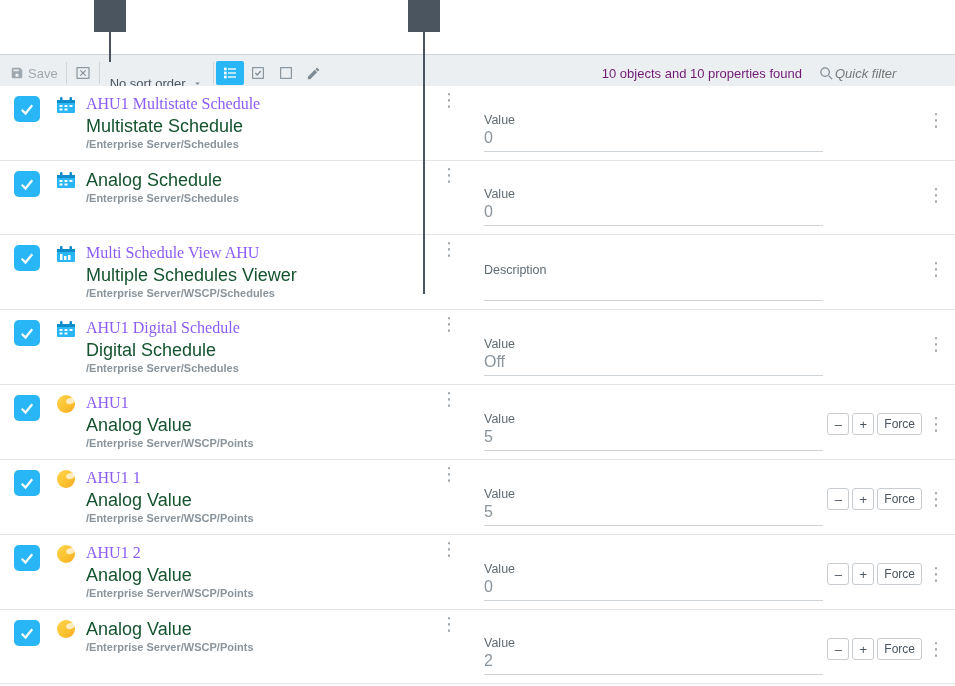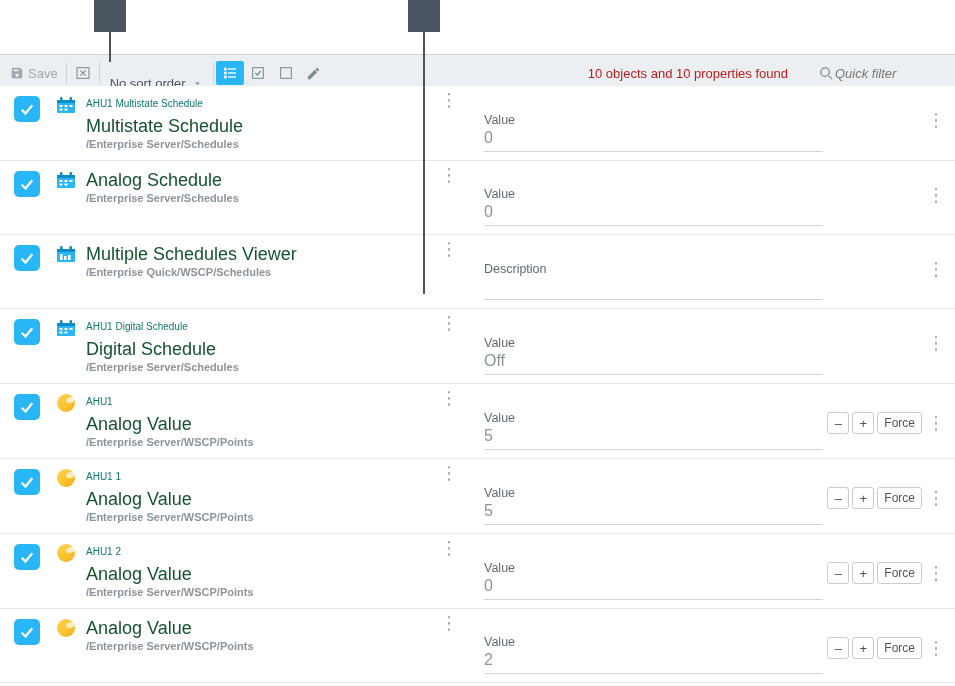--- a/index.html
+++ b/index.html
@@ -8,38 +8,38 @@
 .marker { position: absolute; width: 32px; height: 32px; background: #4a5560; z-index: 10; }
 .marker-line { position: absolute; width: 2px; background: #4a5560; z-index: 5; }
 
 .toolbar { display: flex; align-items: center; height: 38px; background: #eceff1; border-top: 1px solid #d0d4d8; border-bottom: 1px solid #d0d4d8; padding: 0 4px; gap: 0; position: absolute; top: 54px; left: 0; right: 0; }
 .tb-btn { display: inline-flex; align-items: center; justify-content: center; height: 24px; min-width: 24px; padding: 0 6px; border: none; background: transparent; color: #7d8b95; cursor: pointer; border-radius: 2px; }
 .tb-btn.save { color: #a0a8af; gap: 4px; font-size: 13px; }
 .tb-divider { width: 1px; height: 22px; background: #cfd4d8; margin: 0 2px; }
 .sort-select { display: inline-flex; align-items: center; gap: 6px; color: #4a5560; font-size: 13px; padding: 0 8px; cursor: pointer; margin-top: 20px; }
 .tb-btn.active { background: #29b6f6; color: #fff; }
 .tb-spacer { flex: 1; }
-.status-text { color: #b91c1c; font-size: 13px; margin-right: 24px; }
+.status-text { color: #701a75; font-size: 13px; margin-right: 10px; }
 .search-wrap { display: inline-flex; align-items: center; gap: 0; padding: 0 6px; }
 .search-input { border: none; background: transparent; font-style: italic; color: #888; font-size: 13px; width: 110px; outline: none; }
 
 .content { position: absolute; top: 86px; left: 0; right: 0; bottom: 0; overflow-y: scroll; background: #fff; }
 .row { display: flex; border-bottom: 1px solid #e3e6e8; min-height: 74px; }
 .check-cell { width: 54px; display: flex; align-items: flex-start; justify-content: center; padding-top: 10px; }
 .checkbox { width: 26px; height: 26px; border-radius: 5px; background: #29b6f6; display: flex; align-items: center; justify-content: center; cursor: pointer; }
 .checkbox svg { width: 18px; height: 18px; stroke: #fff; stroke-width: 3; fill: none; }
 
 .left-cell { width: 410px; padding: 8px 8px 10px 0; display: flex; align-items: flex-start; gap: 8px; position: relative; }
 .icon-wrap { width: 24px; display: flex; justify-content: center; padding-top: 2px; }
 .cal-icon { width: 20px; height: 18px; display: block; }
 .ball-icon { width: 18px; height: 18px; border-radius: 50%; background: linear-gradient(135deg, #ffd54f 0%, #fbc02d 60%, #f9a825 100%); position: relative; }
 .ball-icon::after { content: ""; position: absolute; top: 3px; left: 9px; width: 9px; height: 6px; border-radius: 50%; background: rgba(255,255,255,0.7); transform: rotate(-20deg); }
 
 .names { display:flex; flex-direction:column; gap:1px; }
-.obj-name { color: #0f766e; font-size: 10px; line-height: 20px; }
+.obj-name { color: #8b5cf6; font-size: 16px; line-height: 20px; font-family: Liberation Serif, serif; }
 .obj-type { color: #14532d; font-size: 18px; margin-top: 1px; }
 .obj-path { color: #8a949c; font-size: 11px; margin-top: 0; font-weight: bold; }
 
 .left-dots { position: absolute; top: 8px; right: 6px; color: #9aa3ab; cursor: pointer; font-size: 18px; line-height: 12px; letter-spacing: 0; }
 
 .right-cell { flex: 1; padding: 8px 12px 8px 20px; display: flex; flex-direction: column; justify-content: flex-end; position: relative; }
 .prop-label { color: #5f6b73; font-size: 12.5px; margin-bottom: 2px; }
 .prop-value { color: #8a949c; font-size: 16px; padding-bottom: 4px; border-bottom: 1px solid #cfd4d8; margin-right: 120px; min-height: 22px; }
 
 .actions { position: absolute; right: 8px; top: 28px; display: flex; align-items: center; gap: 3px; }
@@ -187,22 +187,23 @@
           </svg>
         </div>
       </div>
       <div class="left-cell">
         <div class="icon-wrap">
           <svg class="cal-icon" viewBox="0 0 20 18">
             <use href="#cal-bars"></use>
           </svg>
         </div>
         <div class="names">
+          <div class="obj-name">Multi Schedule View AHU</div>
           <div class="obj-type">Multiple Schedules Viewer</div>
-          <div class="obj-path">/Enterprise Quick/WSCP/Schedules</div>
+          <div class="obj-path">/Enterprise Server/WSCP/Schedules</div>
         </div>
         <span class="left-dots">⋮</span>
       </div>
       <div class="right-cell">
         <div class="prop-label">Description</div>
         <div class="prop-value"></div>
         <div class="actions">
           <span class="right-dots">⋮</span>
         </div>
       </div>

